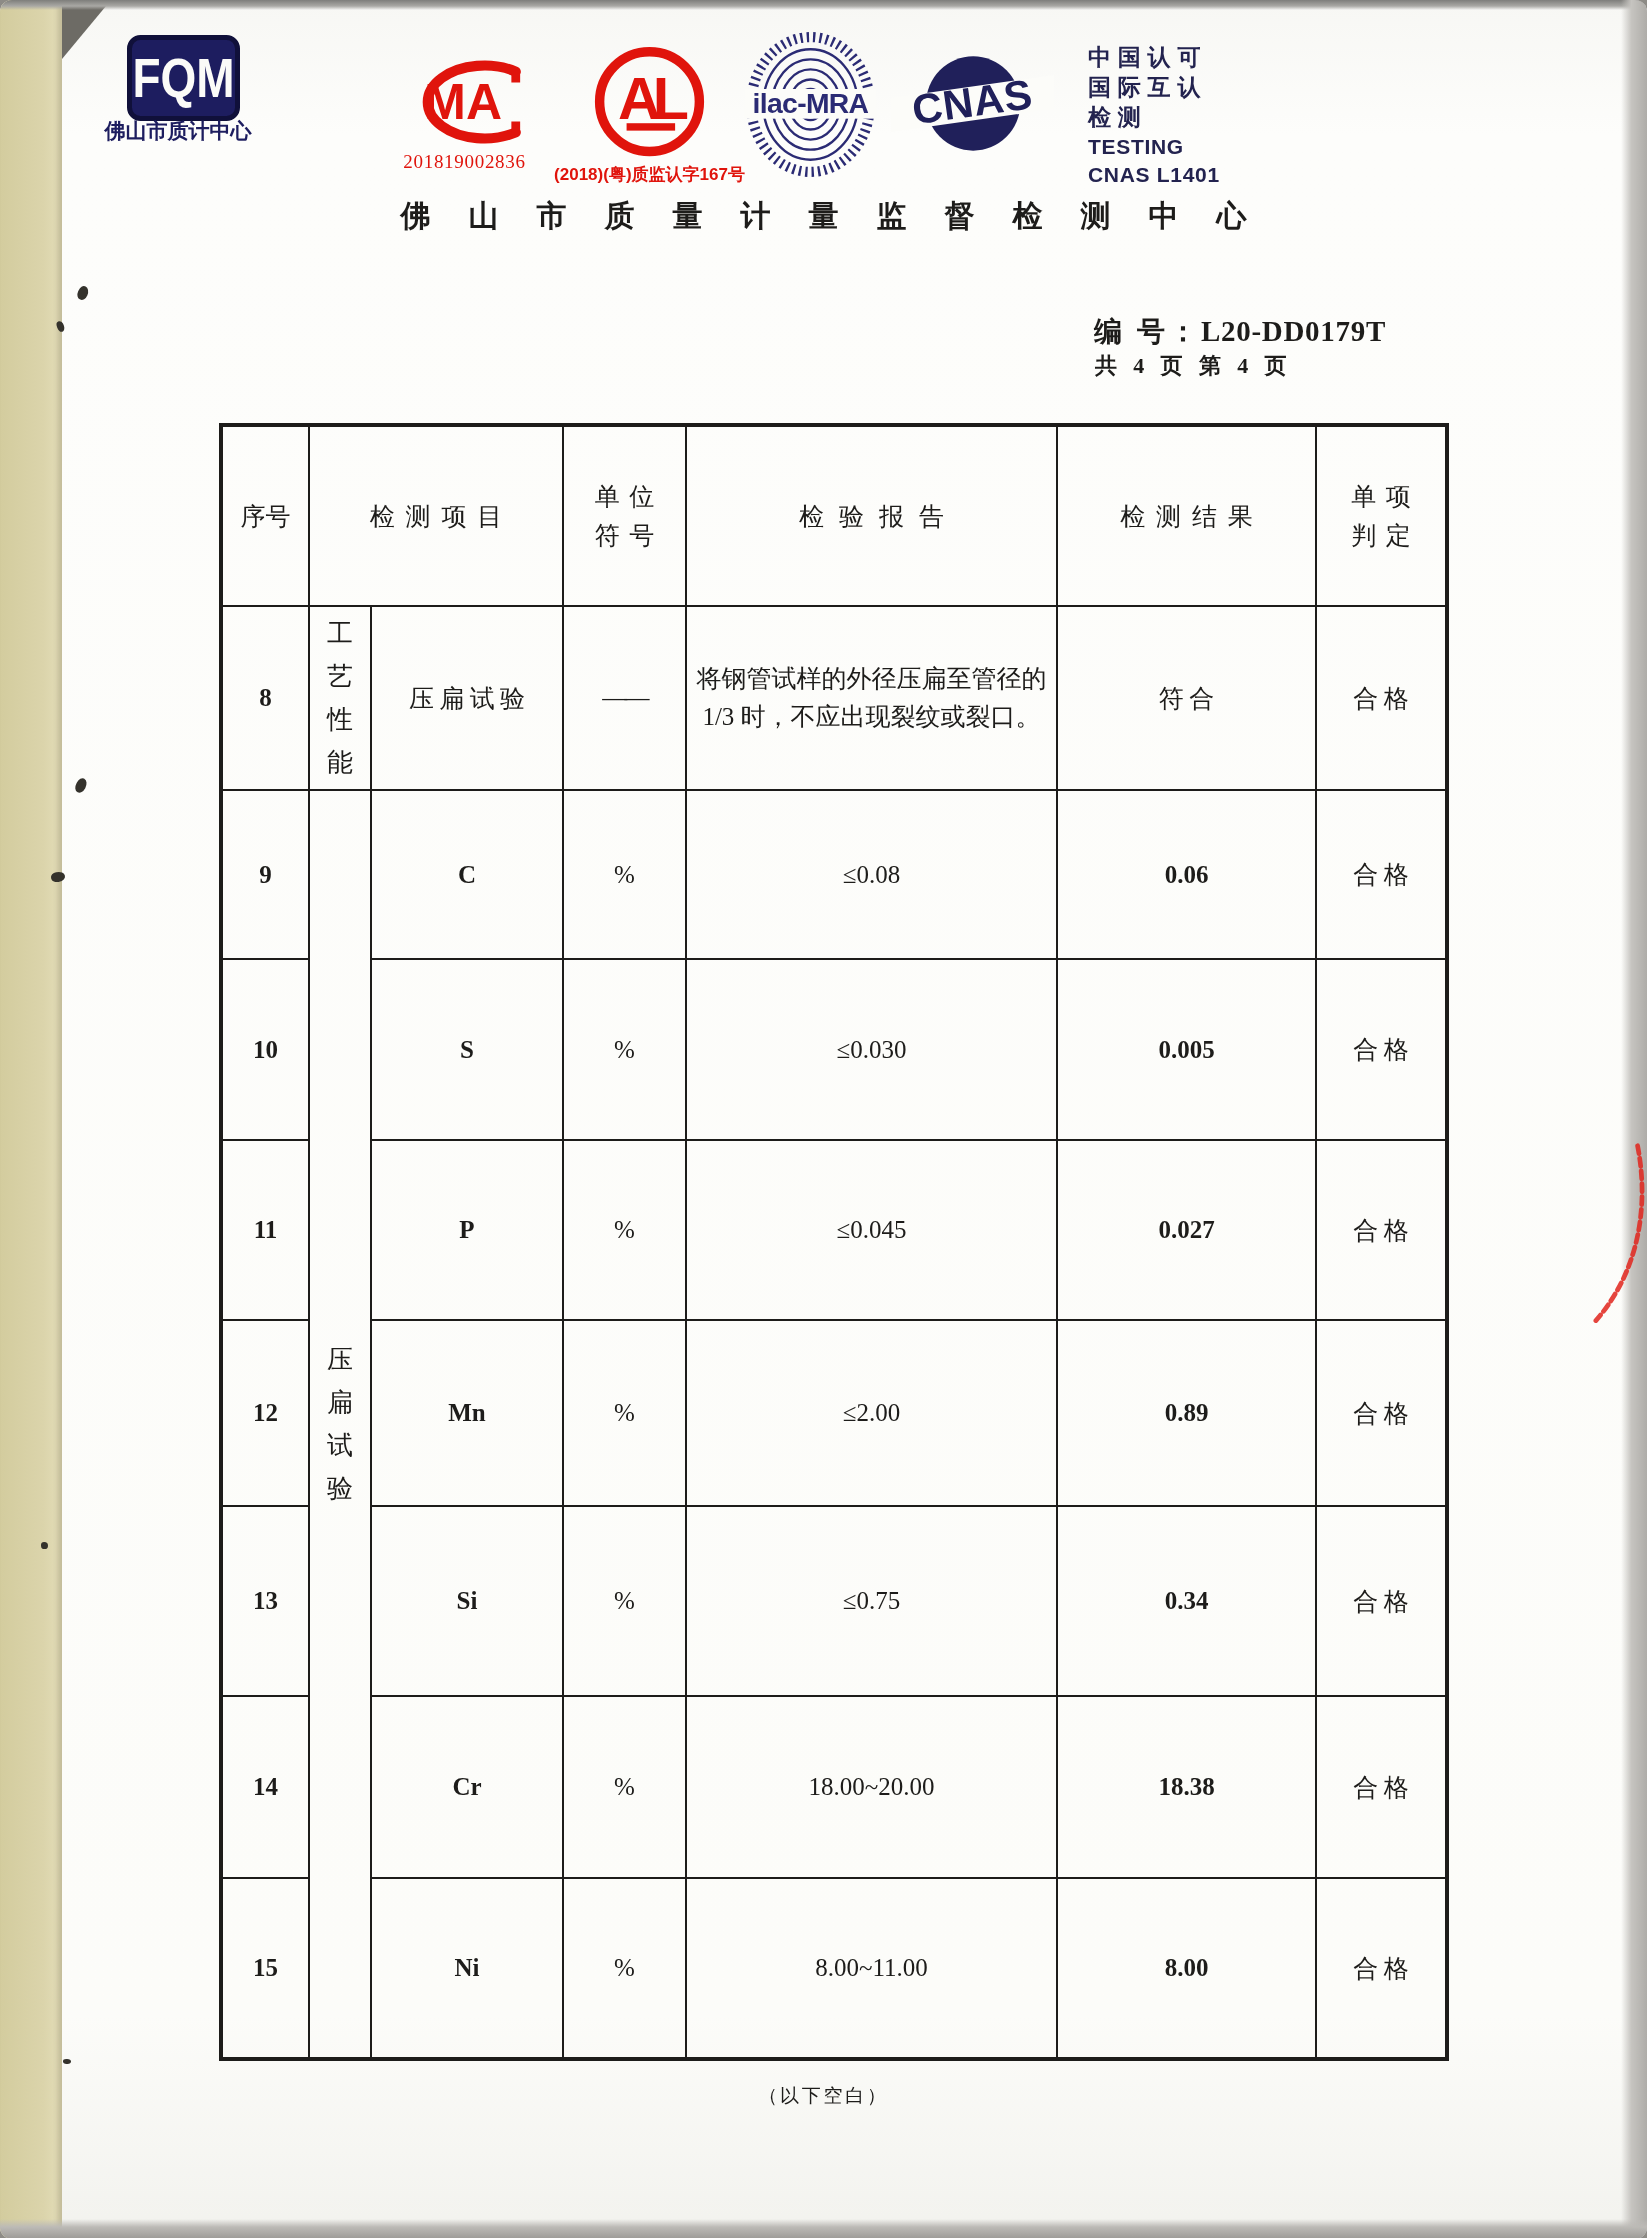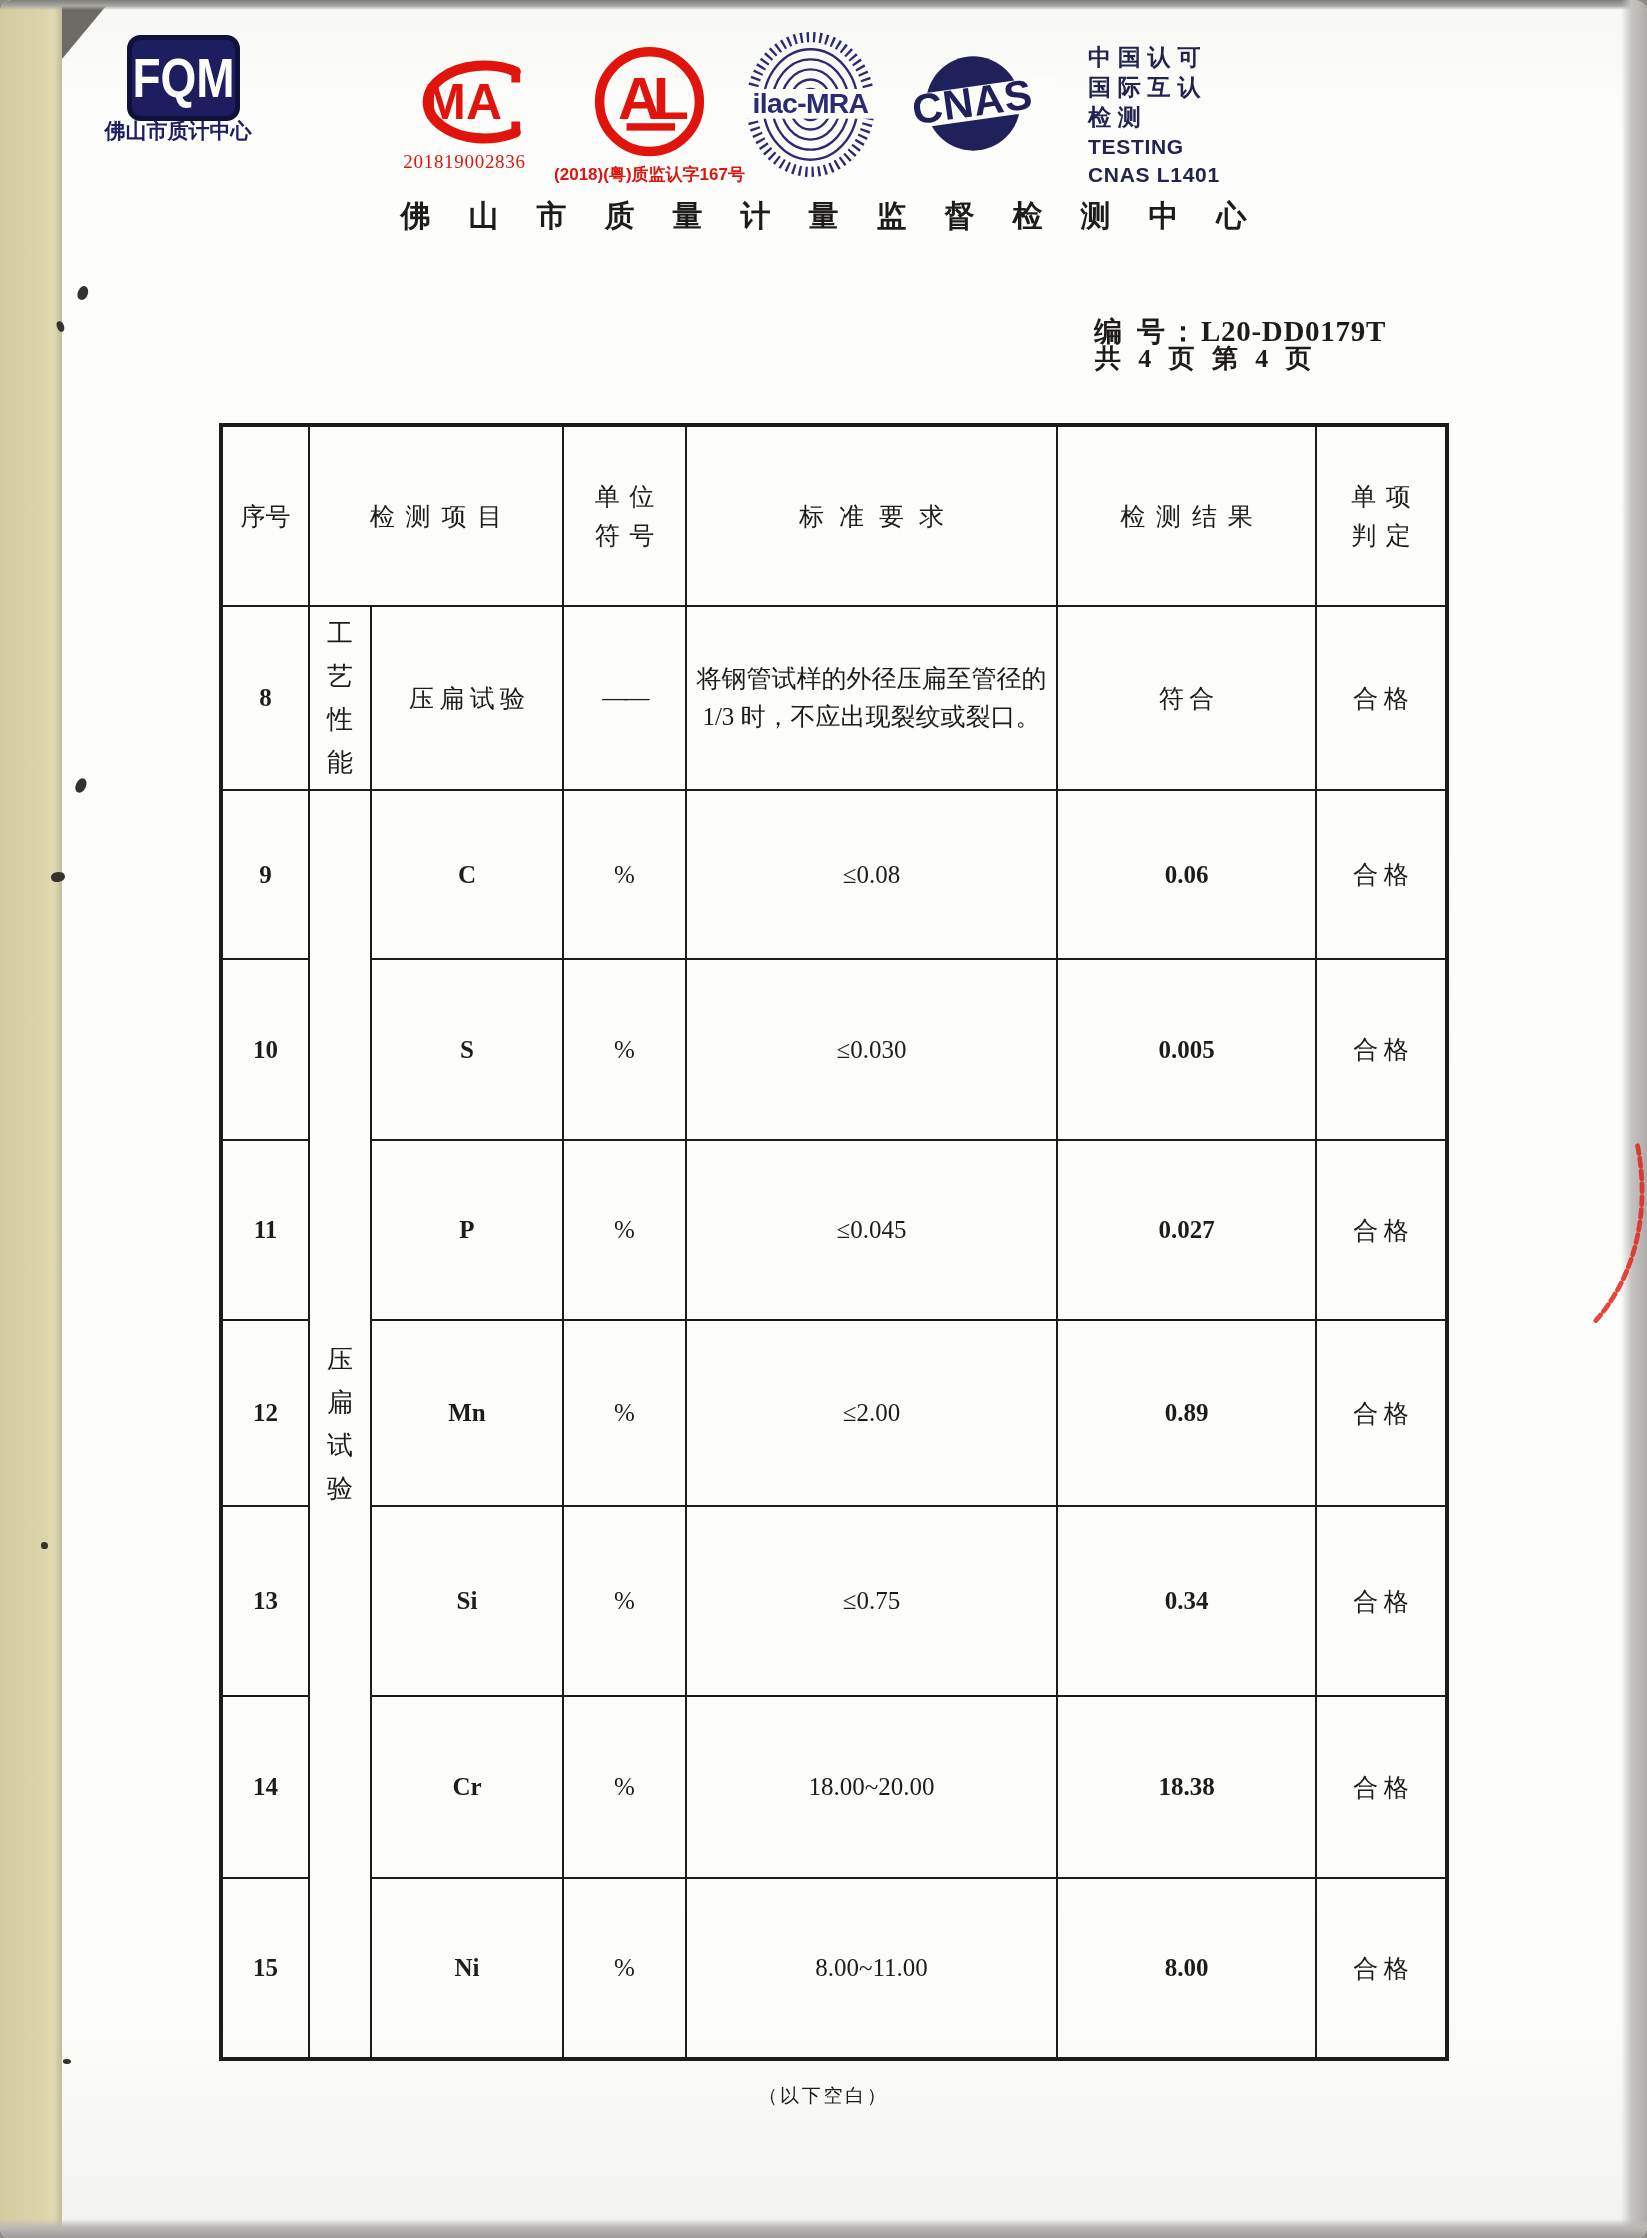--- a/index.html
+++ b/index.html
@@ -45,21 +45,21 @@
   .cnas-caption .lat{font-size:21px;line-height:28px;font-weight:bold;
     font-family:"Liberation Sans","DejaVu Sans",sans-serif;letter-spacing:0.7px;}
   
   .title-org{position:absolute;left:81px;top:196px;width:1485px;text-align:center;
     font-size:30px;font-weight:bold;letter-spacing:38px;text-indent:38px;}
   .title-doc{position:absolute;left:81px;top:251px;width:1485px;text-align:center;
     font-size:36px;font-weight:bold;letter-spacing:84px;text-indent:84px;}
   .report-no{position:absolute;left:1094px;top:313px;font-size:28px;font-weight:bold;}
   .report-no .lbl{letter-spacing:4px;}
   .report-no .val{font-size:29px;letter-spacing:0.7px;}
-  .pagination{position:absolute;left:1095px;top:341px;font-size:26px;font-weight:bold;letter-spacing:5.4px;}
+  .pagination{position:absolute;left:1095px;top:351px;font-size:22px;font-weight:bold;letter-spacing:5.4px;}
   
   table.results{position:absolute;left:219px;top:410px;width:1226px;
     border-collapse:collapse;table-layout:fixed;}
   table.results td{border:2px solid #1d1c1a;border-top-width:2.7px;border-bottom-width:2.7px;
     vertical-align:middle;text-align:center;padding:0;font-size:25px;overflow:hidden;}
   table.results{border:4.7px solid #1d1c1a;margin-top:13px;}
   col.c-seq{width:88px;} col.c-grp{width:62px;} col.c-item{width:192px;}
   col.c-unit{width:123px;} col.c-std{width:371px;} col.c-res{width:259px;} col.c-ver{width:131px;}
   tr.r-h{height:181px;} tr.r8{height:184px;} tr.r9{height:169px;} tr.r10{height:181px;}
   tr.r11{height:180px;} tr.r12{height:186px;} tr.r13{height:190px;} tr.r14{height:182px;} tr.r15{height:181px;}
@@ -159,21 +159,21 @@
         <col class="c-ver">
     </colgroup>
     <tbody>
         <tr class="r-h">
       <td>序号</td>
       <td colspan="2" class="h-sp16">检测项目</td>
       <td>
         <span class="h-two">单位</span>
         <span class="h-two">符号</span>
       </td>
-      <td class="h-sp22">标准要求</td>
+      <td class="h-sp22">检验报告</td>
       <td class="h-sp16">检测结果</td>
       <td>
         <span class="h-two">单项</span>
         <span class="h-two">判定</span>
       </td>
     </tr>
     <tr class="r8">
       <td class="cell-num">8</td>
       <td>
             <div class="vtext">工艺性能</div>

